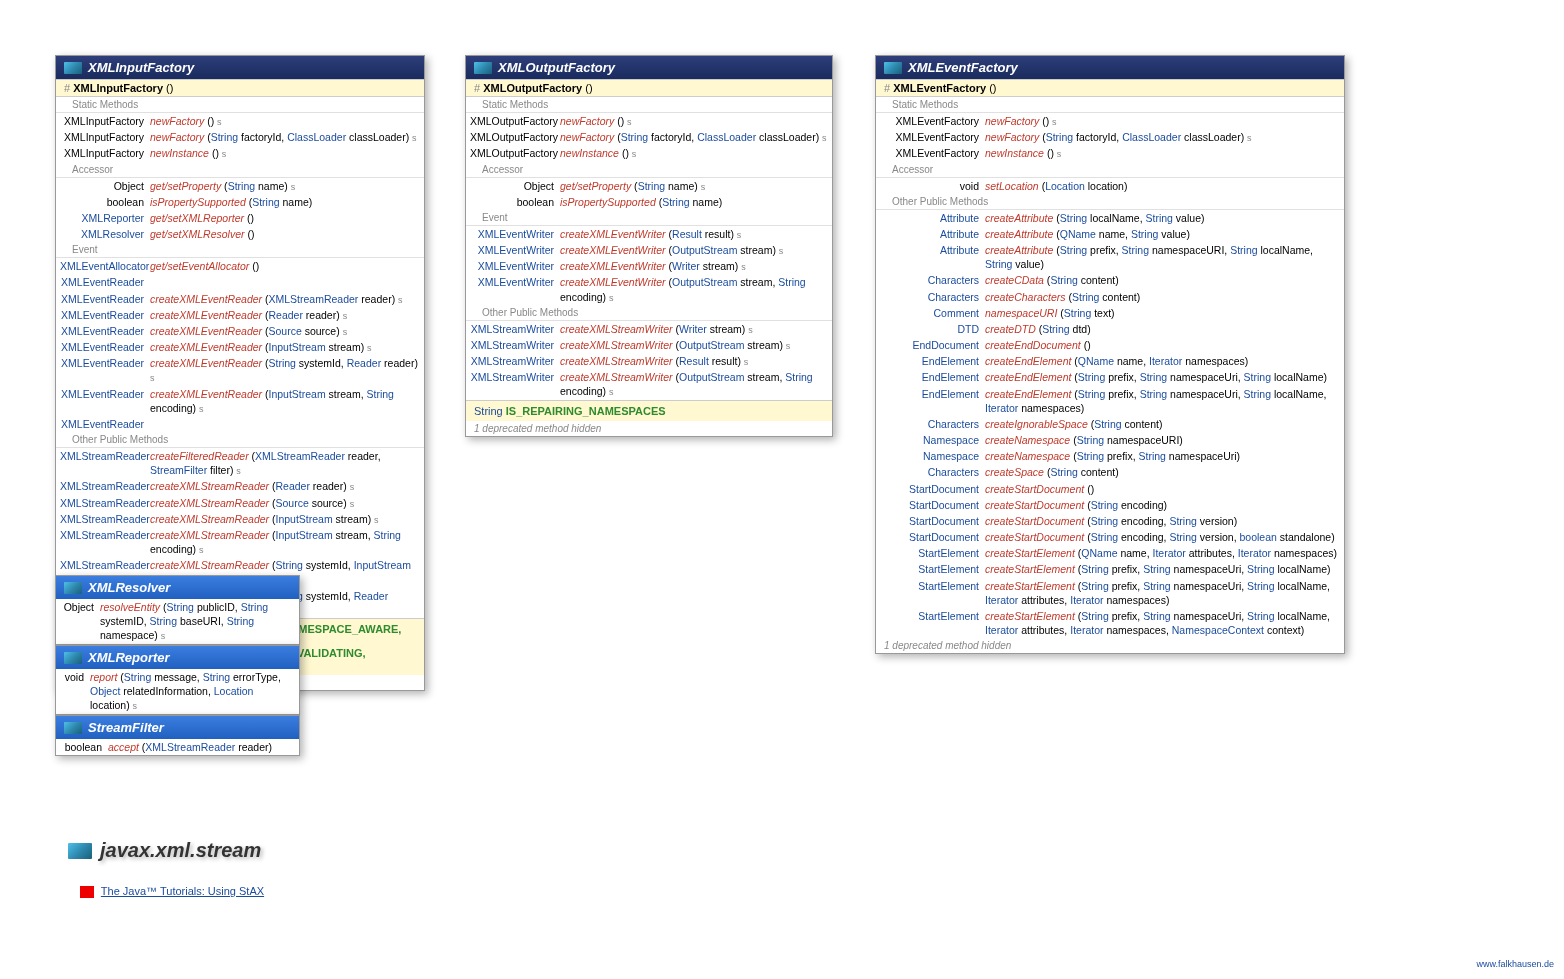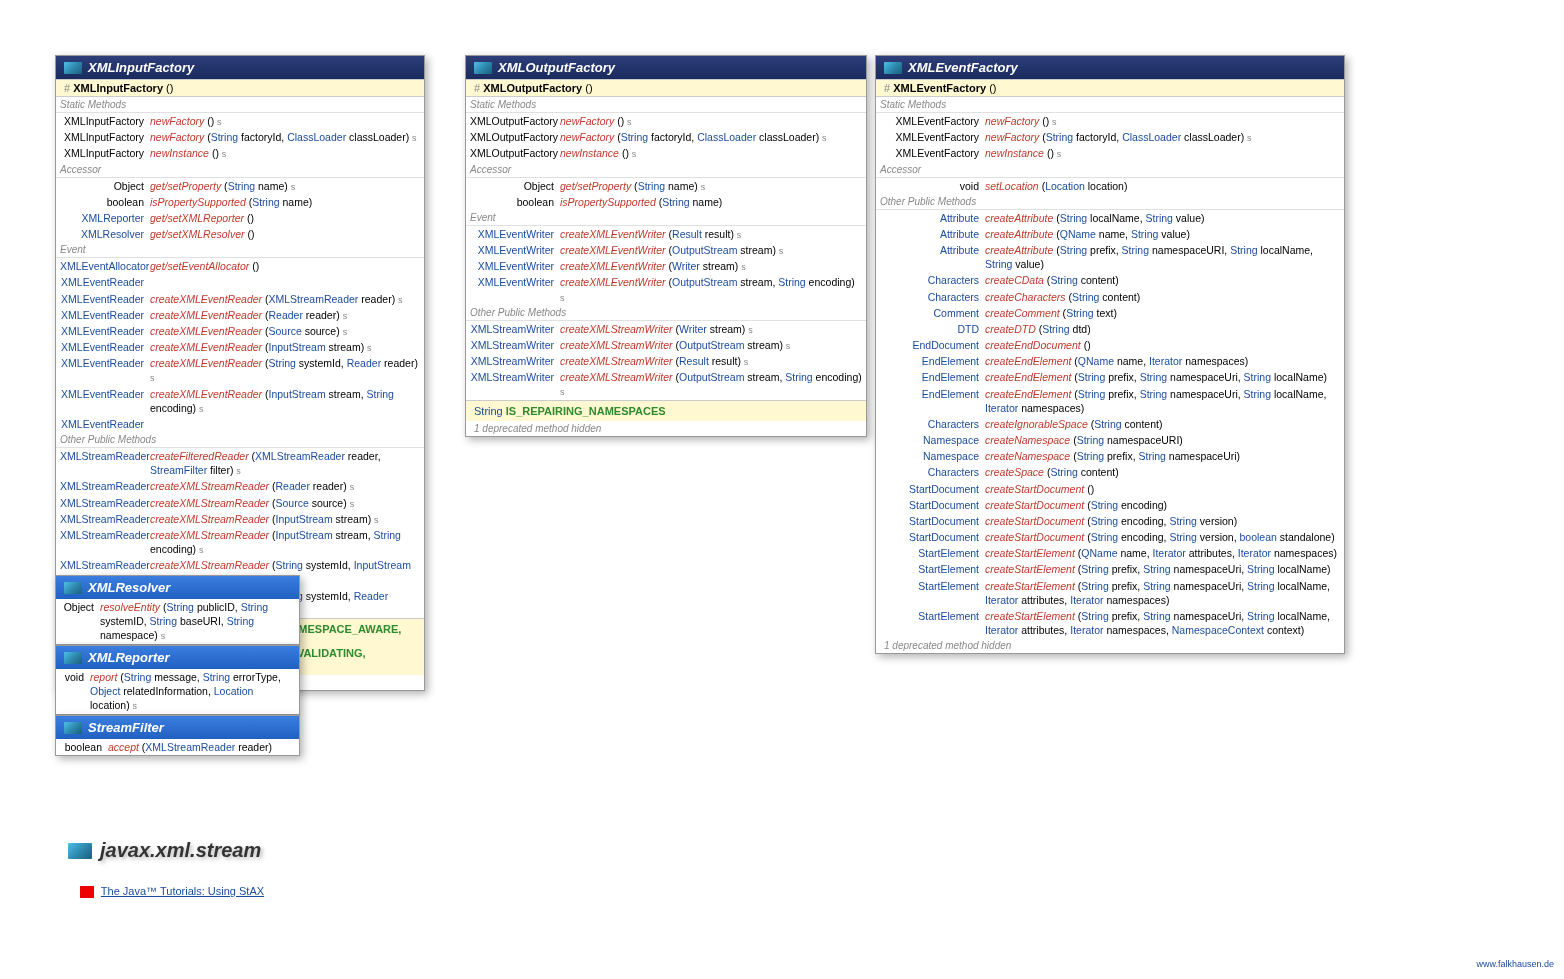--- a/index.html
+++ b/index.html
@@ -4,21 +4,21 @@
 <style>
 *{box-sizing:border-box;margin:0;padding:0}
 body{font-family:Arial,Helvetica,sans-serif;font-size:11px;background:#fff;width:1564px;height:979px;position:relative}
 .card{position:absolute;background:#fff;border:1px solid #999;box-shadow:3px 3px 8px rgba(0,0,0,.3)}
 .hdr{display:flex;align-items:center;gap:6px;padding:4px 8px;font-weight:bold;font-style:italic;font-size:13px;color:#fff}
 .hdr.dark{background:linear-gradient(#2d3e7a,#1a2b5e)}
 .hdr.blue{background:linear-gradient(#3b7ee0,#2060c0)}
 .ico{width:18px;height:12px;background:linear-gradient(135deg,#4fc0e8 0%,#2e8ab0 50%,#1a5f7a 100%);display:inline-block;border-radius:1px}
 .ctor{background:#fff8d0;padding:2px 8px;border-top:1px solid #ccc;border-bottom:1px solid #ccc;font-size:11px}
 .ctor .h{color:#888}
-.sect{color:#888;font-style:italic;padding:2px 4px;font-size:10px;border-bottom:1px solid #e0e0e0}
+.sect{color:#888;padding:2px 16px;font-size:10px;border-bottom:1px solid #e0e0e0}
 .row{display:flex;padding:1px 4px;font-size:10.5px;line-height:1.35;align-items:flex-start}
 .ret{width:138px;text-align:right;padding-right:6px;color:#000;flex-shrink:0}
 .ret a{color:#1a4b9c;text-decoration:none}
 .mn{color:#c0392b;font-style:italic}
 .mn a{color:#c0392b;text-decoration:none}
 .sig{flex:1}
 .sig .t{color:#1a4b9c}
 .sig .k{color:#1a4b9c}
 .mk{color:#888;font-size:9px}
 .consts{background:#fff8d0;padding:4px 8px;font-size:11px;border-top:1px solid #ccc}
@@ -132,21 +132,21 @@
         <span class="ret" style="width:90px"><a href="#">XMLStreamReader</a></span>
         <span class="sig"><span class="mn"><a href="#">createXMLStreamReader</a></span> (<span class="t">String</span> systemId, <span class="t">InputStream</span> stream) <span class="mk">s</span></span>
       </div>
       <div class="row">
         <span class="ret" style="width:90px"><a href="#">XMLStreamReader</a></span>
         <span class="sig"><span class="mn"><a href="#">createXMLStreamReader</a></span> (<span class="t">String</span> systemId, <span class="t">Reader</span> reader) <span class="mk">s</span></span>
       </div>
       <div class="consts"><span class="t">String</span> <span class="g">ALLOCATOR, IS_COALESCING, IS_NAMESPACE_AWARE, IS_REPLACING_ENTITY_REFERENCES, IS_SUPPORTING_EXTERNAL_ENTITIES, IS_VALIDATING, REPORTER, RESOLVER, SUPPORT_DTD</span></div>
       <div class="dep">1 deprecated method hidden</div>
     </div>
-    <div class="card" style="left: 465px; top: 55px; width: 402px;">
+    <div class="card" style="left: 465px; top: 55px; width: 368px;">
       <div class="hdr dark">
         <span class="ico"></span>
         <span>XMLOutputFactory</span>
       </div>
       <div class="ctor"><span class="h">#</span> <b>XMLOutputFactory</b> ()</div>
       <div class="sect">Static Methods</div>
       <div class="row">
         <span class="ret" style="width:90px">XMLOutputFactory</span>
         <span class="sig"><span class="mn"><a href="#">newFactory</a></span> () <span class="mk">s</span></span>
       </div>
@@ -244,21 +244,21 @@
       <div class="row">
         <span class="ret" style="width:105px"><a href="#">Characters</a></span>
         <span class="sig"><span class="mn"><a href="#">createCData</a></span> (<span class="t">String</span> content)</span>
       </div>
       <div class="row">
         <span class="ret" style="width:105px"><a href="#">Characters</a></span>
         <span class="sig"><span class="mn"><a href="#">createCharacters</a></span> (<span class="t">String</span> content)</span>
       </div>
       <div class="row">
         <span class="ret" style="width:105px"><a href="#">Comment</a></span>
-        <span class="sig"><span class="mn"><a href="#">createComment</a></span> (<span class="t">String</span> text)</span>
+        <span class="sig"><span class="mn"><a href="#">namespaceURI</a></span> (<span class="t">String</span> text)</span>
       </div>
       <div class="row">
         <span class="ret" style="width:105px"><a href="#">DTD</a></span>
         <span class="sig"><span class="mn"><a href="#">createDTD</a></span> (<span class="t">String</span> dtd)</span>
       </div>
       <div class="row">
         <span class="ret" style="width:105px"><a href="#">EndDocument</a></span>
         <span class="sig"><span class="mn"><a href="#">createEndDocument</a></span> ()</span>
       </div>
       <div class="row">

